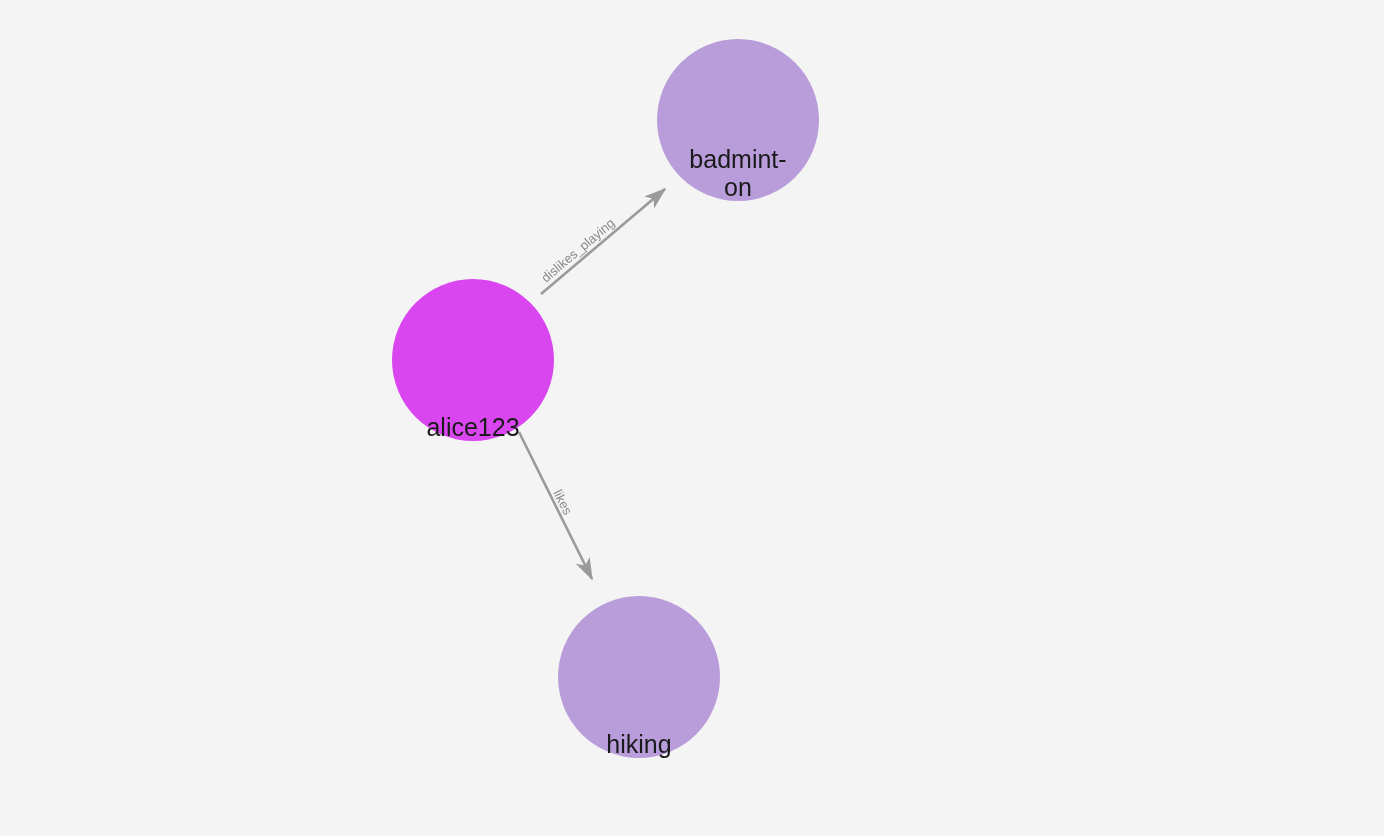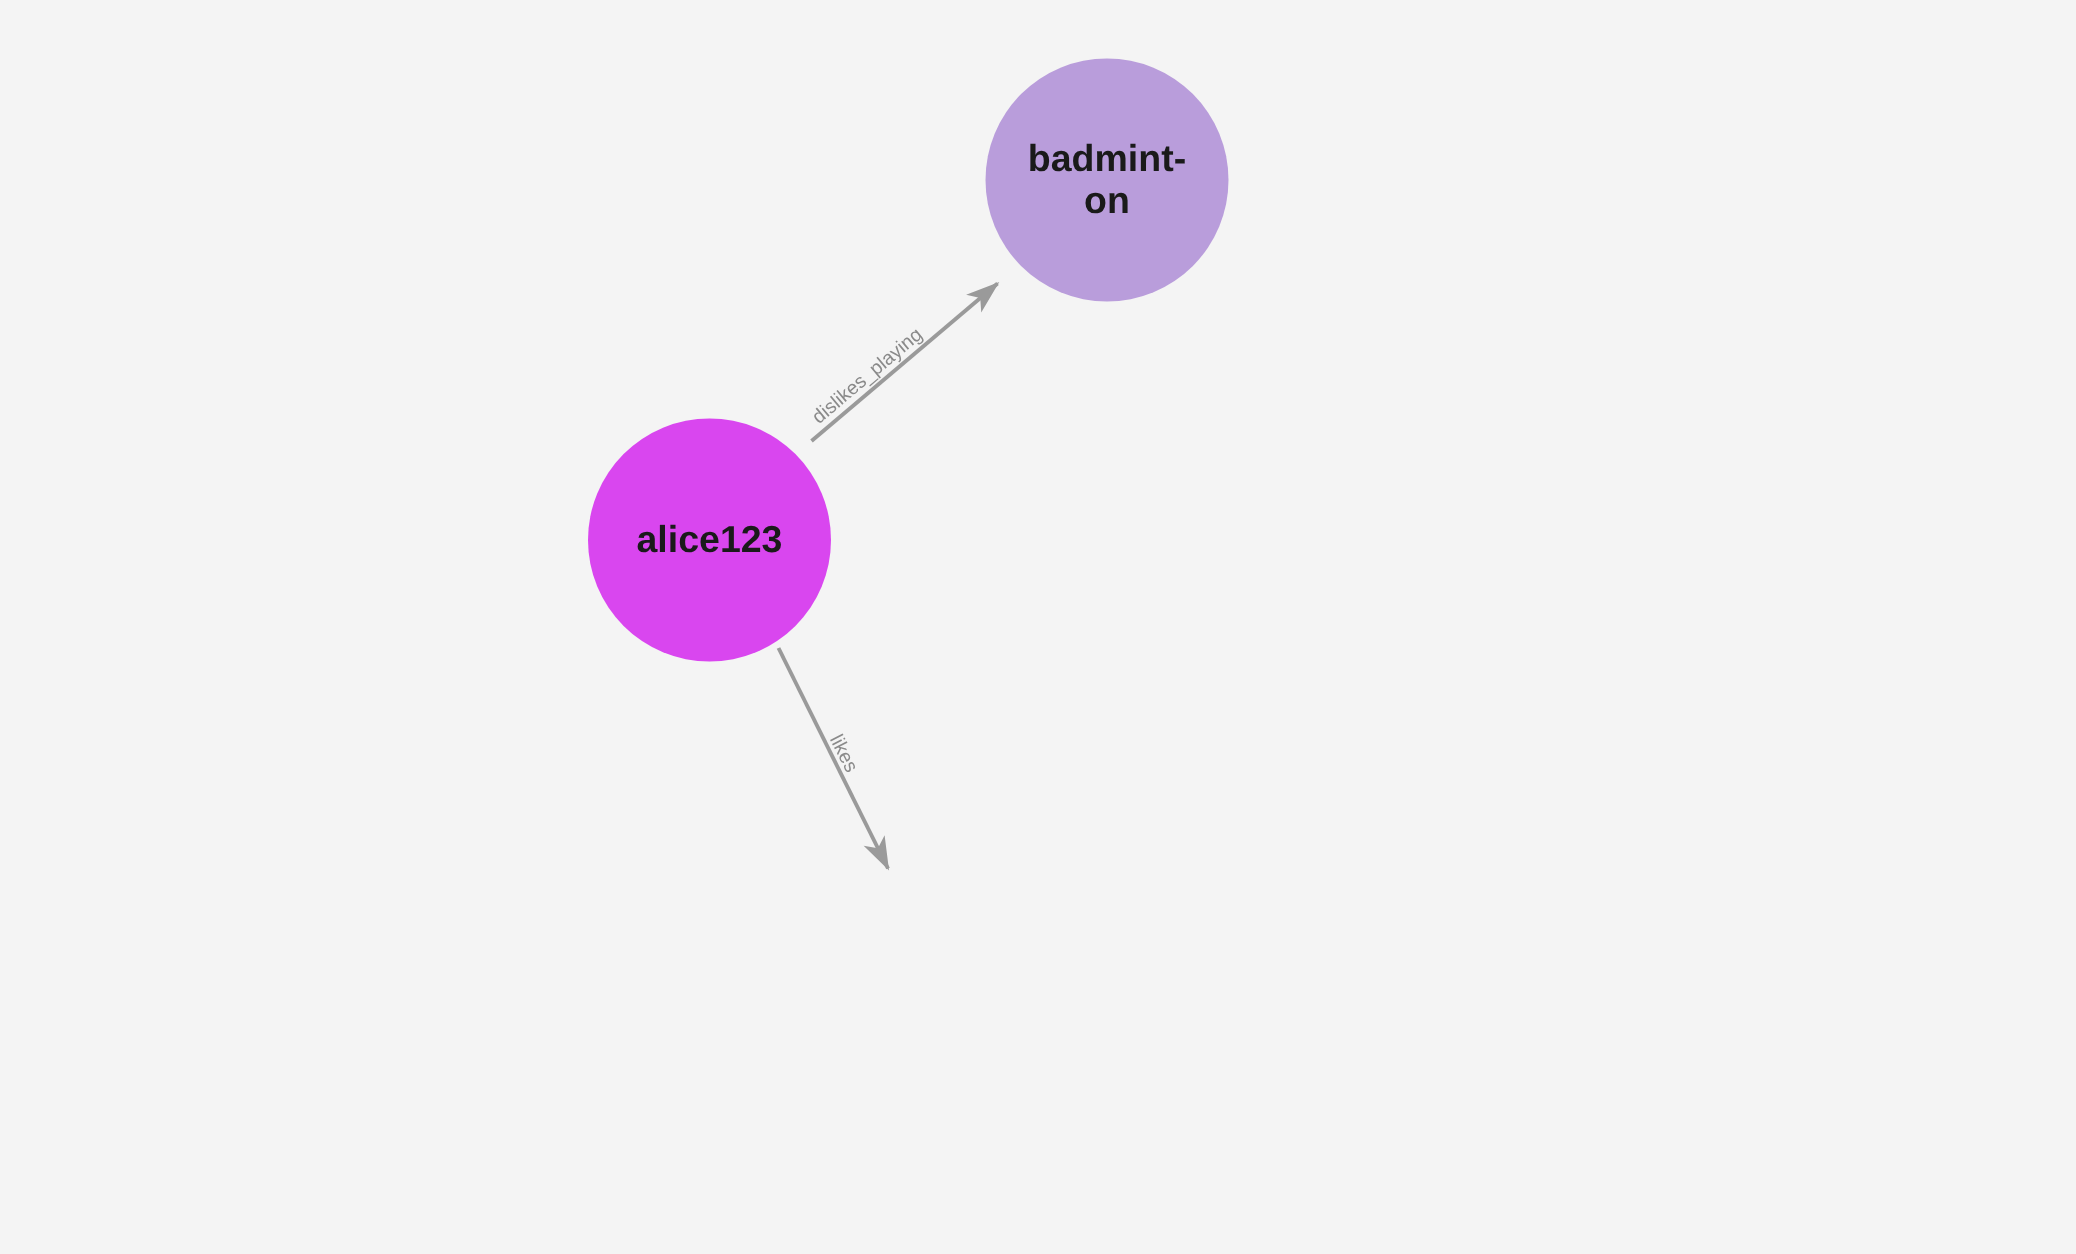--- a/index.html
+++ b/index.html
@@ -23,24 +23,23 @@
     position: absolute;
     left: 0;
     top: 0;
     width: 1384px;
     height: 836px;
   }
   .node {
     position: absolute;
     border-radius: 50%;
     display: flex;
-    align-items: center;
+    align-items: flex-end;
     justify-content: center;
     box-sizing: border-box;
-    font-weight: bold;
   }
   .node-label {
     color: #1a1a1a;
     font-size: 25px;
     line-height: 28px;
     text-align: center;
     font-family: "Liberation Sans", sans-serif;
     letter-spacing: 0px;
     white-space: pre-line;
     pointer-events: none;
@@ -73,18 +72,21 @@
 
   <div class="node" style="left:657px; top:39px; width:162px; height:162px; background:#b99ddb;">
     <span class="node-label">badmint-
 on</span>
   </div>
 
   <div class="node" style="left:392px; top:279px; width:162px; height:162px; background:#d946ef;">
     <span class="node-label">alice123</span>
   </div>
 
+  <div class="node" style="left:558px; top:596px; width:162px; height:162px; background:#b99ddb;">
+    <span class="node-label">hiking</span>
+  </div>
 
   <div class="edge-label" style="left:543px; top:272px; transform: rotate(-40deg);">dislikes_playing</div>
 
   <div class="edge-label" style="left:557px; top:483px; transform: rotate(63deg);">likes</div>
 
 </div>
 
 </body></html>

